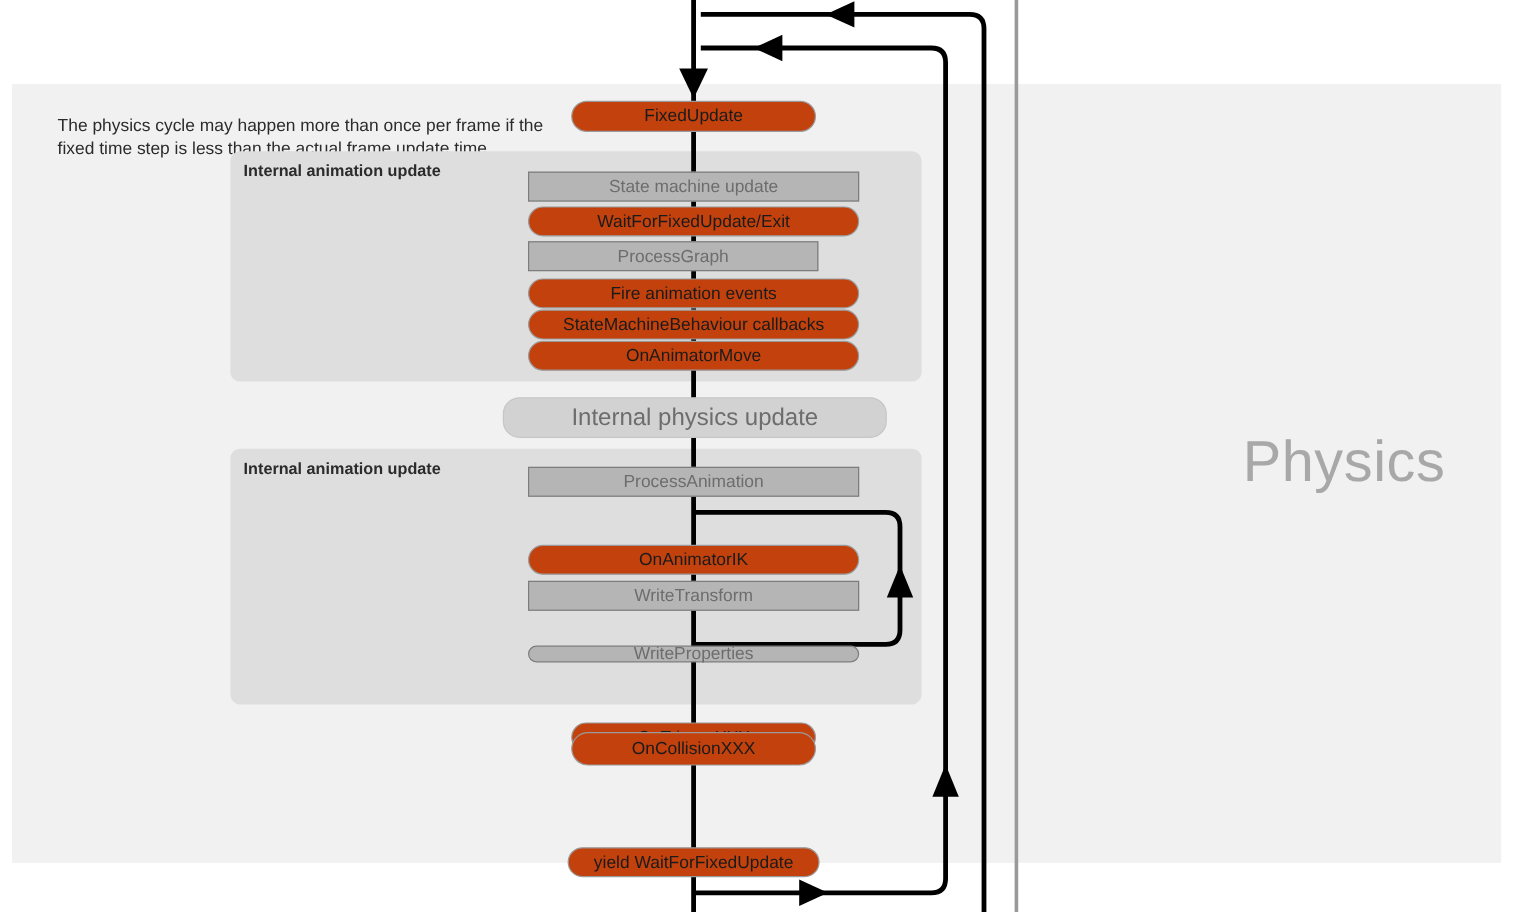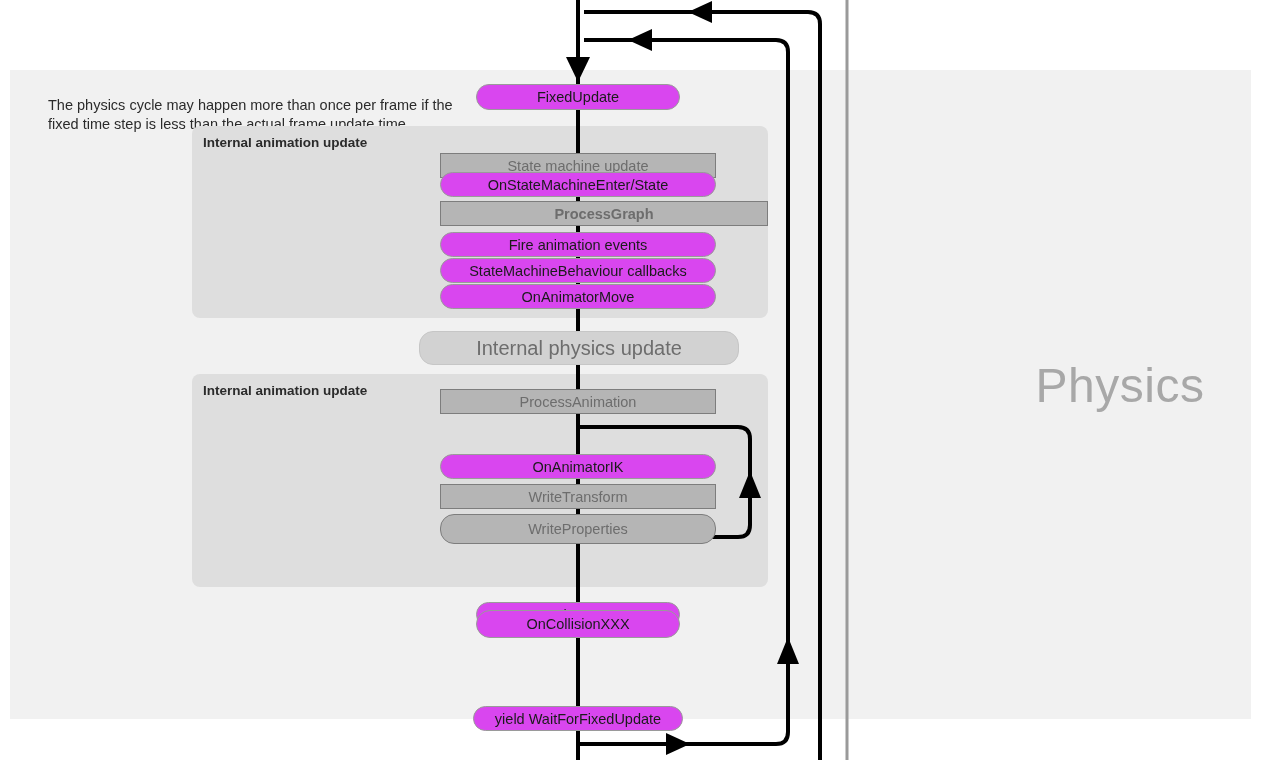--- a/index.html
+++ b/index.html
@@ -74,21 +74,21 @@
   .node {
     position: absolute;
     box-sizing: border-box;
     display: flex;
     align-items: center;
     justify-content: center;
     font-size: 14.5px;
     white-space: nowrap;
   }
   .node.pill {
-    background: #d946ef;
+    background: #c2410c;
     border: 1px solid #9a9a9a;
     border-radius: 14px;
     color: #1b1b1b;
   }
   .node.rect-gray {
     background: #b5b5b5;
     border: 1px solid #7d7d7d;
     border-radius: 0;
     color: #6d6d6d;
   }
@@ -145,31 +145,31 @@
     <path d="M666,733 L690,744 L666,755 z" fill="#000"></path>
 
     <path d="M777,664 L799,664 L788,637 z" fill="#000"></path>
 
     <path d="M578,537 L738,537 Q750,537 750,525 L750,439 Q750,427 738,427 L578,427" stroke="#000" stroke-width="4" fill="none" stroke-linejoin="round"></path>
     <path d="M739,498 L761,498 L750,471 z" fill="#000"></path>
   </svg>
 
   <div class="node pill" style="left:476px; top:84px; width:204px; height:26px;">FixedUpdate</div>
 
-  <div class="node rect-gray" style="left:440px; top:153px; width:276px; height:25px;">State machine update</div>
-  <div class="node pill" style="left:440px; top:172px; width:276px; height:25px;">OnStateMachineEnter/State</div>
-  <div class="node rect-gray" style="left:440px; top:201px; width:328px; height:25px;font-weight:bold;">ProcessGraph</div>
+  <div class="node rect-gray" style="left:440px; top:143px; width:276px; height:25px;">State machine update</div>
+  <div class="node pill" style="left:440px; top:172px; width:276px; height:25px;">WaitForFixedUpdate/Exit</div>
+  <div class="node rect-gray" style="left:440px; top:201px; width:242px; height:25px;">ProcessGraph</div>
   <div class="node pill" style="left:440px; top:232px; width:276px; height:25px;">Fire animation events</div>
   <div class="node pill" style="left:440px; top:258px; width:276px; height:25px;">StateMachineBehaviour callbacks</div>
   <div class="node pill" style="left:440px; top:284px; width:276px; height:25px;">OnAnimatorMove</div>
 
   <div class="node banner" style="left:419px; top:331px; width:320px; height:34px;">Internal physics update</div>
 
   <div class="node rect-gray" style="left:440px; top:389px; width:276px; height:25px;">ProcessAnimation</div>
   <div class="node rect-gray" style="left:440px; top:484px; width:276px; height:25px;">WriteTransform</div>
   <div class="node pill" style="left:440px; top:454px; width:276px; height:25px;">OnAnimatorIK</div>
-  <div class="node pill-gray" style="left:440px; top:514px; width:276px; height:30px;">WriteProperties</div>
+  <div class="node pill-gray" style="left:440px; top:538px; width:276px; height:14px;">WriteProperties</div>
 
   <div class="node pill" style="left:476px; top:602px; width:204px; height:25px;">OnTriggerXXX</div>
   <div class="node pill" style="left:476px; top:610px; width:204px; height:28px;">OnCollisionXXX</div>
   <div class="node pill" style="left:473px; top:678px; width:210px; height:25px;margin-top:28px;">yield WaitForFixedUpdate</div>
 
 </div>
 
 </body></html>

